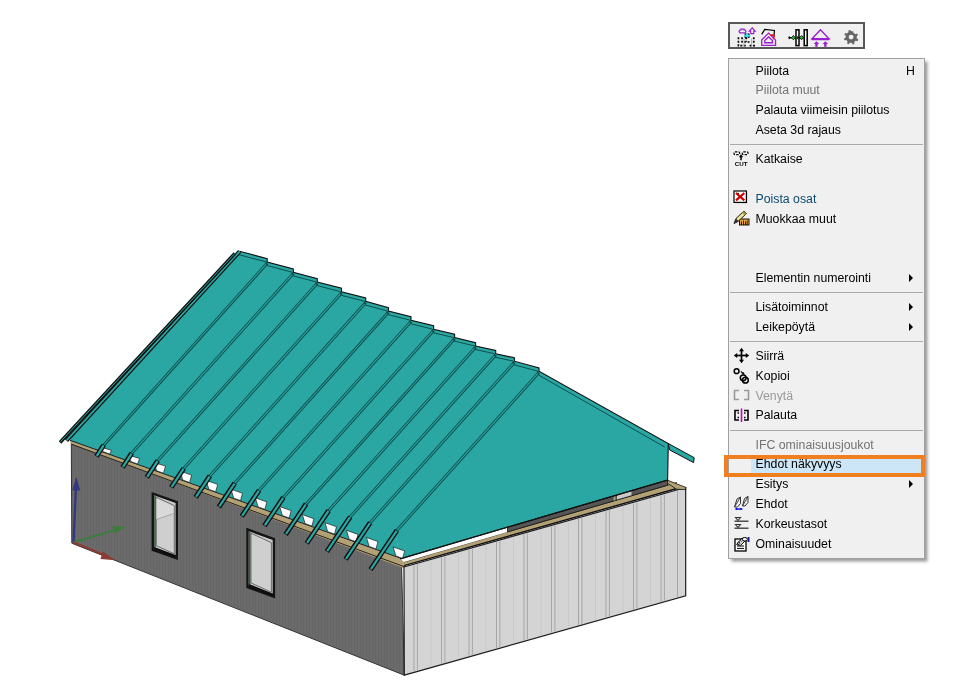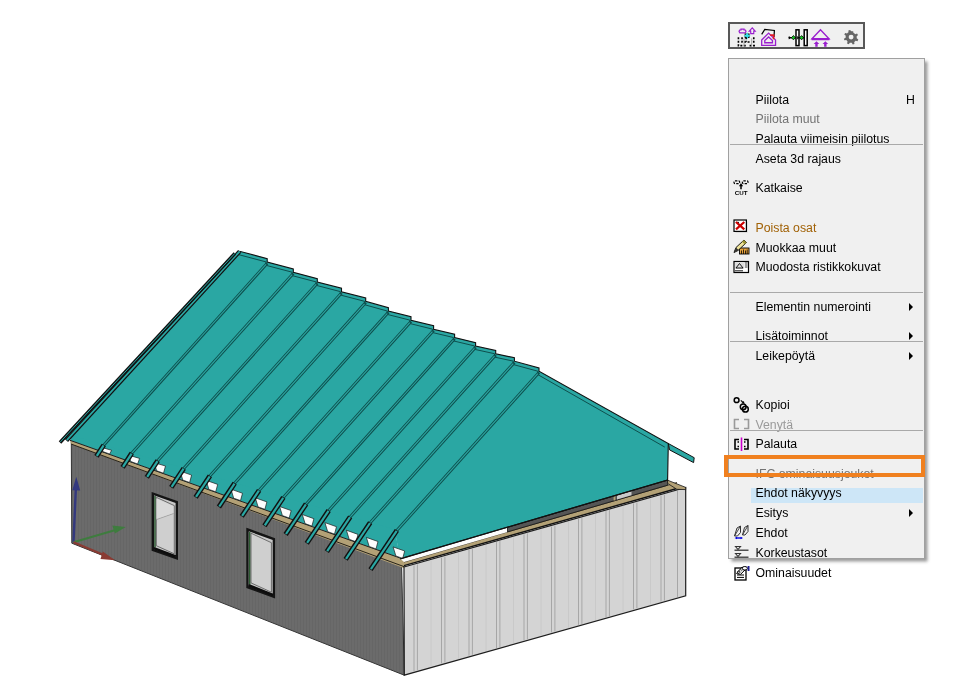--- a/index.html
+++ b/index.html
@@ -5,21 +5,21 @@
 html,body { background:#fff; }
 #page { position:relative; width:959px; height:687px; background:#fff; overflow:hidden;
         font-family:"Liberation Sans", sans-serif; }
 #toolbar { position:absolute; left:728px; top:22px; width:137px; height:27px;
    background:#f0f0f0; border:2px solid #585858; }
 .tbi { position:absolute; top:0px; }
 
 #menu { position:absolute; left:728px; top:57.5px; width:197px; height:501px;
    background:#f0f0f0; border:1px solid #a0a0a0;
    box-shadow:2.5px 2.5px 3px rgba(70,70,70,0.55); }
-.mi { position:absolute; left:0; width:100%; height:19.8px;margin-top:29px; }
+.mi { position:absolute; left:0; width:100%; height:19.8px; }
 .lb { position:absolute; left:26.5px; top:50%; transform:translateY(-50%);
    font-size:12.3px; white-space:nowrap; }
 .ic { position:absolute; left:4px; top:1px; width:17px; height:17px; }
 .rk { position:absolute; right:9px; top:50%; transform:translateY(-50%); font-size:12.3px; color:#000; }
 .ar { position:absolute; right:11px; top:50%; transform:translateY(-50%);
    width:0; height:0; border-left:4.5px solid #000; border-top:4.5px solid transparent; border-bottom:4.5px solid transparent; }
 .sep { position:absolute; left:1px; right:1px; height:1px; background:#a9a9a9; }
 .hlbg { position:absolute; left:22.4px; right:1px; top:4.1px; bottom:0.7px; background:#CDE6F7; }
 #orange { position:absolute; left:723.8px; top:454.6px; width:201.6px; height:22.7px;
    border:4px solid #F0801F; z-index:5; }
@@ -230,58 +230,57 @@
           </svg></span>
 <span class="lb" style="color:#000">Katkaise</span>
 </div>
 <div class="mi" style="top:130.3px">
 <span class="ic"><svg width="17" height="17" viewBox="0 0 17 17">
 <rect x="2.6" y="2.6" width="12" height="11" fill="#cfcfcf"></rect>
 <rect x="1" y="1" width="12.4" height="11.4" fill="#fff" stroke="#000" stroke-width="1.2"></rect>
 <line x1="2.8" y1="3.4" x2="6" y2="3.4" stroke="#000" stroke-width="1"></line>
 <path d="M3 3 L11.3 10.4 M11.3 3 L3 10.4" stroke="#cc0000" stroke-width="2.2" fill="none"></path>
           </svg></span>
-<span class="lb" style="color:#a16207">Poista osat</span>
+<span class="lb" style="color:#0c4a6e">Poista osat</span>
 </div>
 <div class="mi" style="top:150.2px">
 <span class="ic"><svg width="17" height="17" viewBox="0 0 17 17">
 <rect x="6.5" y="9" width="9.5" height="6" fill="#E8A33D" stroke="#000" stroke-width="0.9"></rect>
 <line x1="8.5" y1="11.5" x2="8.5" y2="15" stroke="#000" stroke-width="0.8"></line>
 <line x1="10.5" y1="10.5" x2="10.5" y2="15" stroke="#000" stroke-width="0.8"></line>
 <line x1="12.5" y1="11.5" x2="12.5" y2="15" stroke="#000" stroke-width="0.8"></line>
 <line x1="14.2" y1="10.5" x2="14.2" y2="15" stroke="#000" stroke-width="0.8"></line>
 <polygon points="1,13.5 3,8.5 11,1 13.5,3.5 5,11.5" fill="#efe39a" stroke="#000" stroke-width="0.9"></polygon>
 <polygon points="1,13.5 3,8.5 5.5,11" fill="#333"></polygon>
 <polygon points="9,2.8 11.8,5.4 13.5,3.5 11,1" fill="#9a9434"></polygon>
           </svg></span>
 <span class="lb" style="color:#000">Muokkaa muut</span>
 </div>
-<div class="mi" style="top:170.0px">
-<span class="ic"><svg width="17" height="17" viewBox="0 0 17 17">
-<rect x="1" y="2.5" width="14.5" height="11" fill="#fff" stroke="#000" stroke-width="1.2"></rect>
-<rect x="2" y="3.5" width="9" height="6.5" fill="#dcdcdc"></rect>
-<polygon points="3,9 6.5,4.5 10,9" fill="none" stroke="#000" stroke-width="0.9"></polygon>
-<line x1="11.8" y1="4" x2="14.5" y2="4" stroke="#000" stroke-width="0.8"></line>
-<line x1="11.8" y1="6" x2="14.5" y2="6" stroke="#000" stroke-width="0.8"></line>
-<line x1="11.8" y1="8" x2="14.5" y2="8" stroke="#000" stroke-width="0.8"></line>
-<line x1="2" y1="11.8" x2="10" y2="11.8" stroke="#000" stroke-width="0.9"></line>
-          </svg></span>
-<span class="lb" style="color:#000">Muodosta ristikkokuvat</span>
-</div>
 <div class="mi" style="top:209.6px">
 <span class="lb" style="color:#000">Elementin numerointi</span>
 <span class="ar"></span>
 </div>
 <div class="mi" style="top:238.7px">
 <span class="lb" style="color:#000">Lisätoiminnot</span>
 <span class="ar"></span>
 </div>
 <div class="mi" style="top:258.5px">
 <span class="lb" style="color:#000">Leikepöytä</span>
 <span class="ar"></span>
+</div>
+<div class="mi" style="top:287.7px">
+<span class="ic"><svg width="17" height="17" viewBox="0 0 17 17">
+<line x1="8.5" y1="3" x2="8.5" y2="14" stroke="#000" stroke-width="1.7"></line>
+<line x1="3" y1="8.5" x2="14" y2="8.5" stroke="#000" stroke-width="1.7"></line>
+<polygon points="8.5,0.8 11,4.2 6,4.2" fill="#000"></polygon>
+<polygon points="8.5,16.2 11,12.8 6,12.8" fill="#000"></polygon>
+<polygon points="0.8,8.5 4.2,6 4.2,11" fill="#000"></polygon>
+<polygon points="16.2,8.5 12.8,6 12.8,11" fill="#000"></polygon>
+          </svg></span>
+<span class="lb" style="color:#000">Siirrä</span>
 </div>
 <div class="mi" style="top:307.5px">
 <span class="ic"><svg width="17" height="17" viewBox="0 0 17 17">
 <circle cx="3.6" cy="4.2" r="2.4" fill="none" stroke="#000" stroke-width="1.5"></circle>
 <circle cx="10.2" cy="10.8" r="2.9" fill="none" stroke="#000" stroke-width="1.5"></circle>
 <circle cx="12.4" cy="13.2" r="2.9" fill="none" stroke="#000" stroke-width="1.5"></circle>
 <line x1="7.8" y1="4.4" x2="10" y2="6.4" stroke="#000" stroke-width="1.2"></line>
 <polygon points="11.6,7.8 10.9,4.9 8.6,6.9" fill="#000"></polygon>
           </svg></span>
 <span class="lb" style="color:#000">Kopioi</span>

